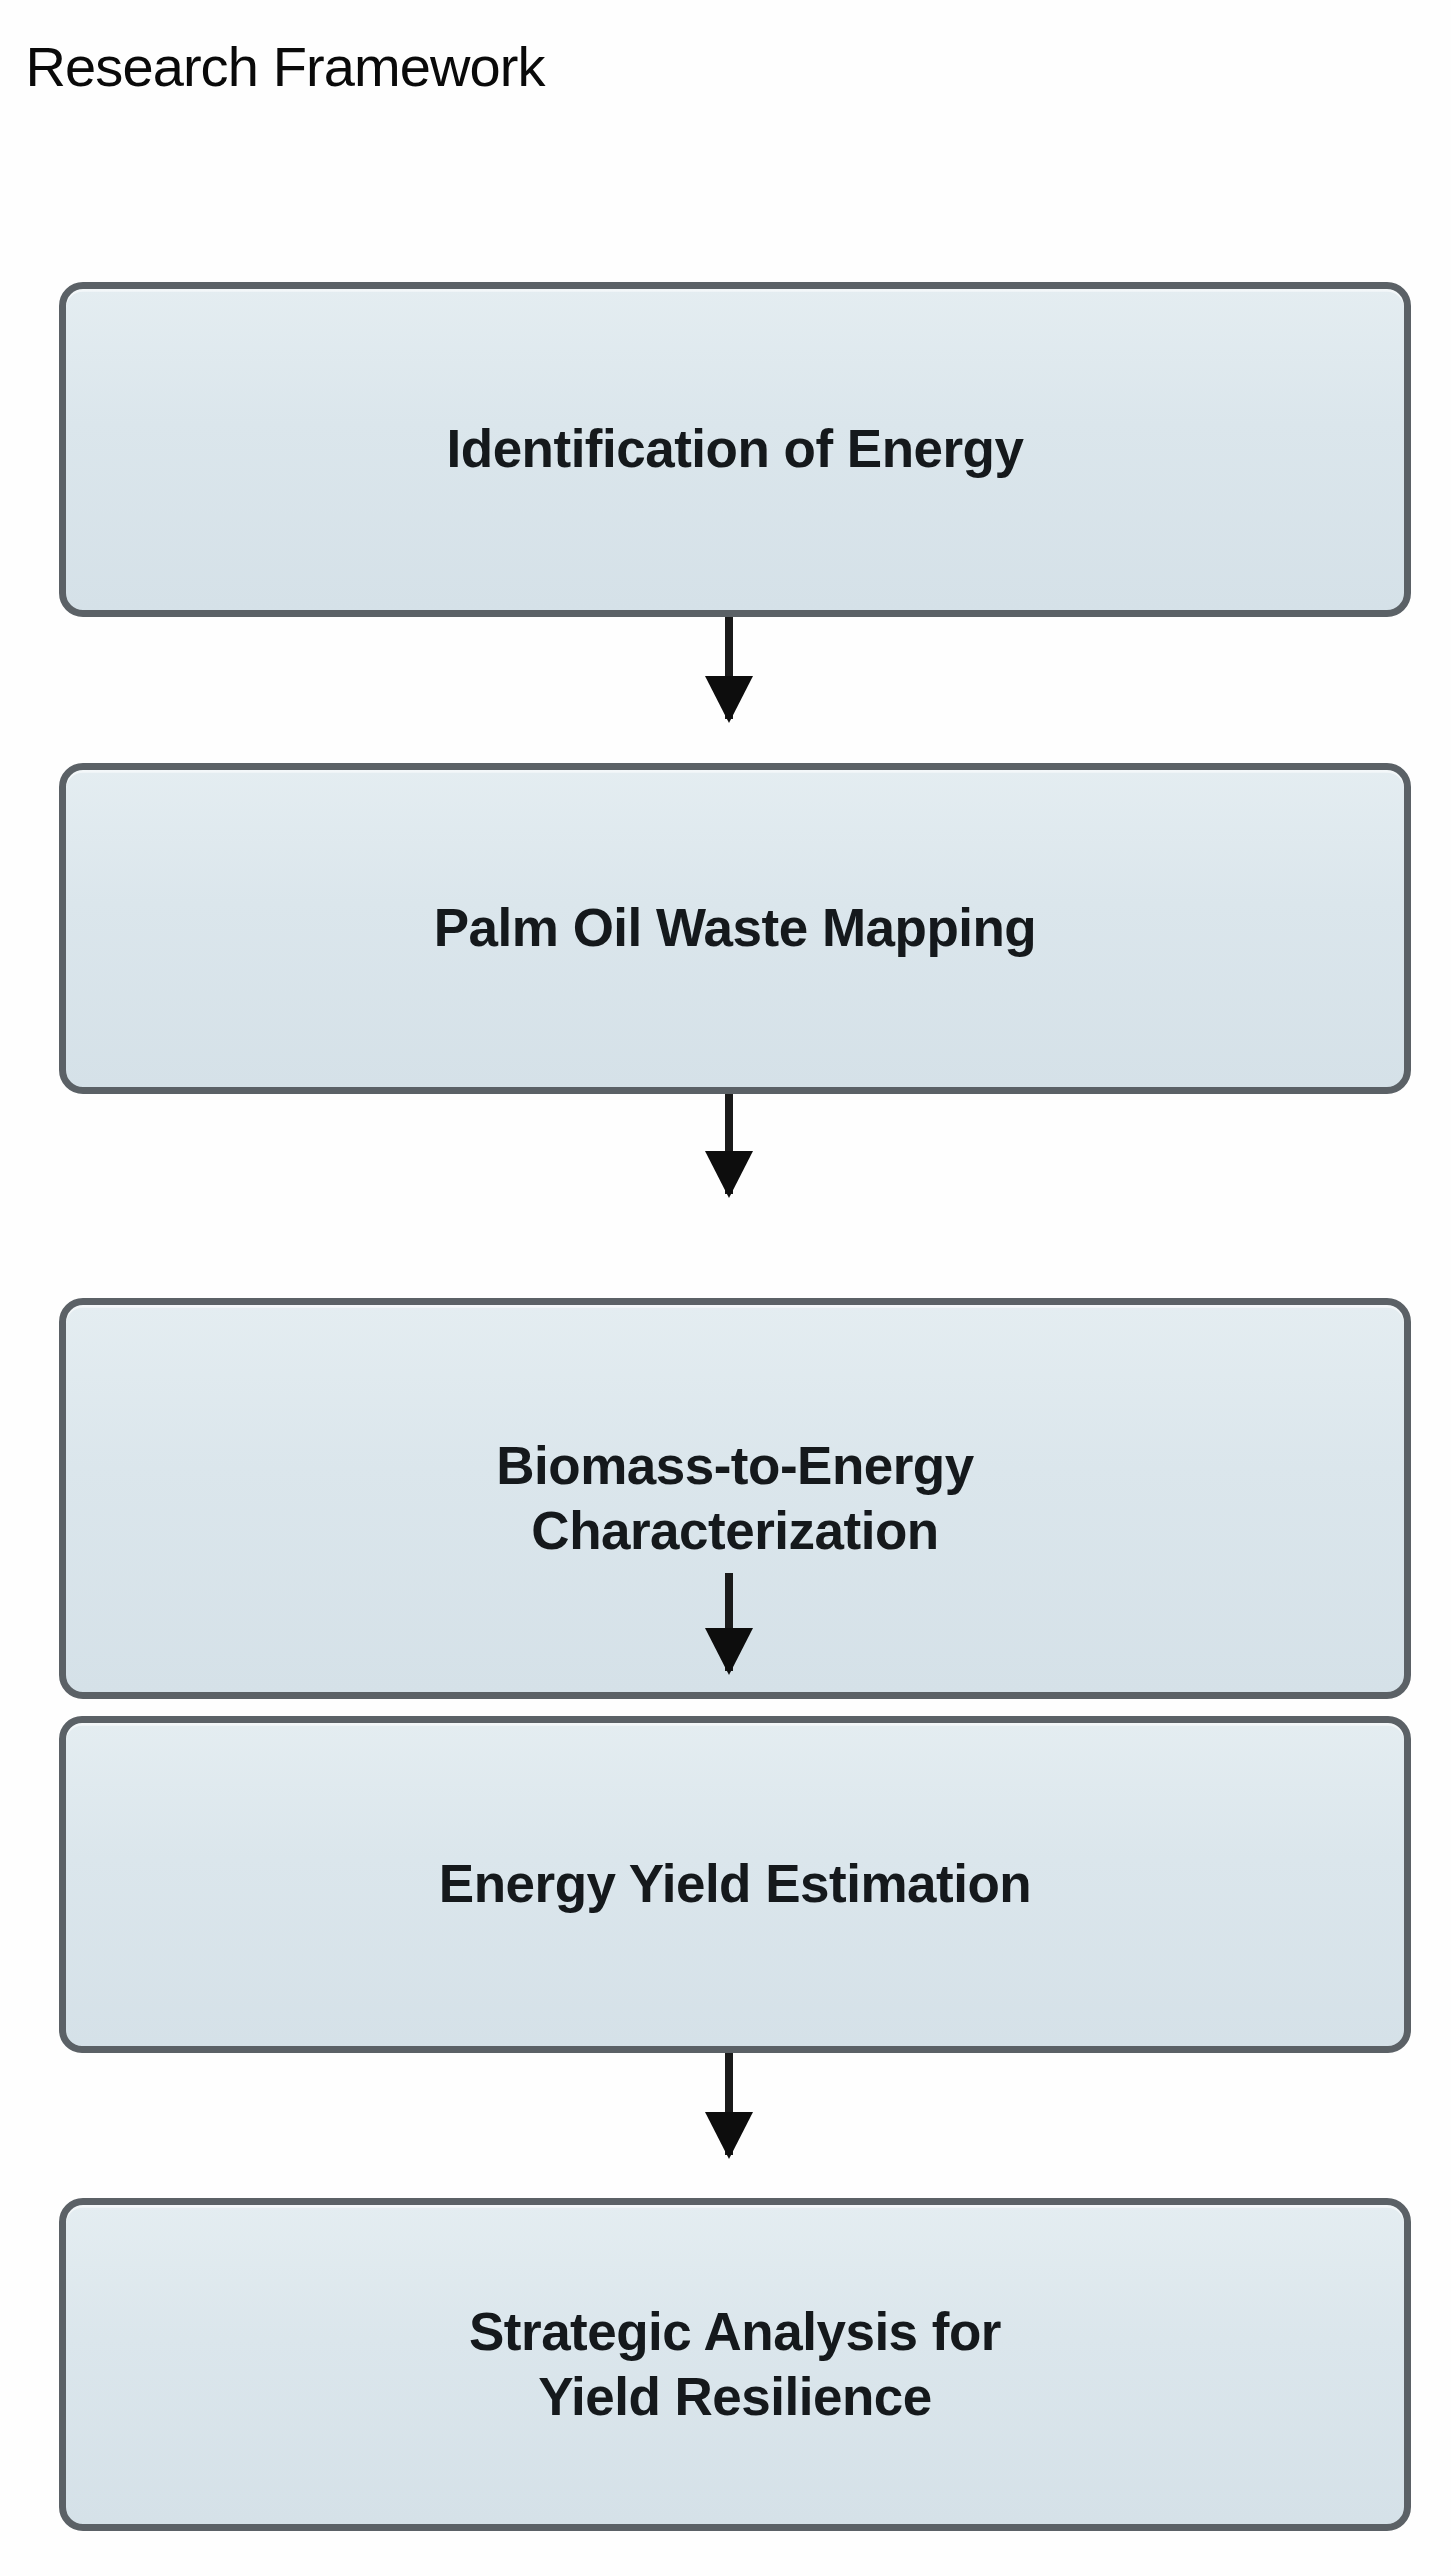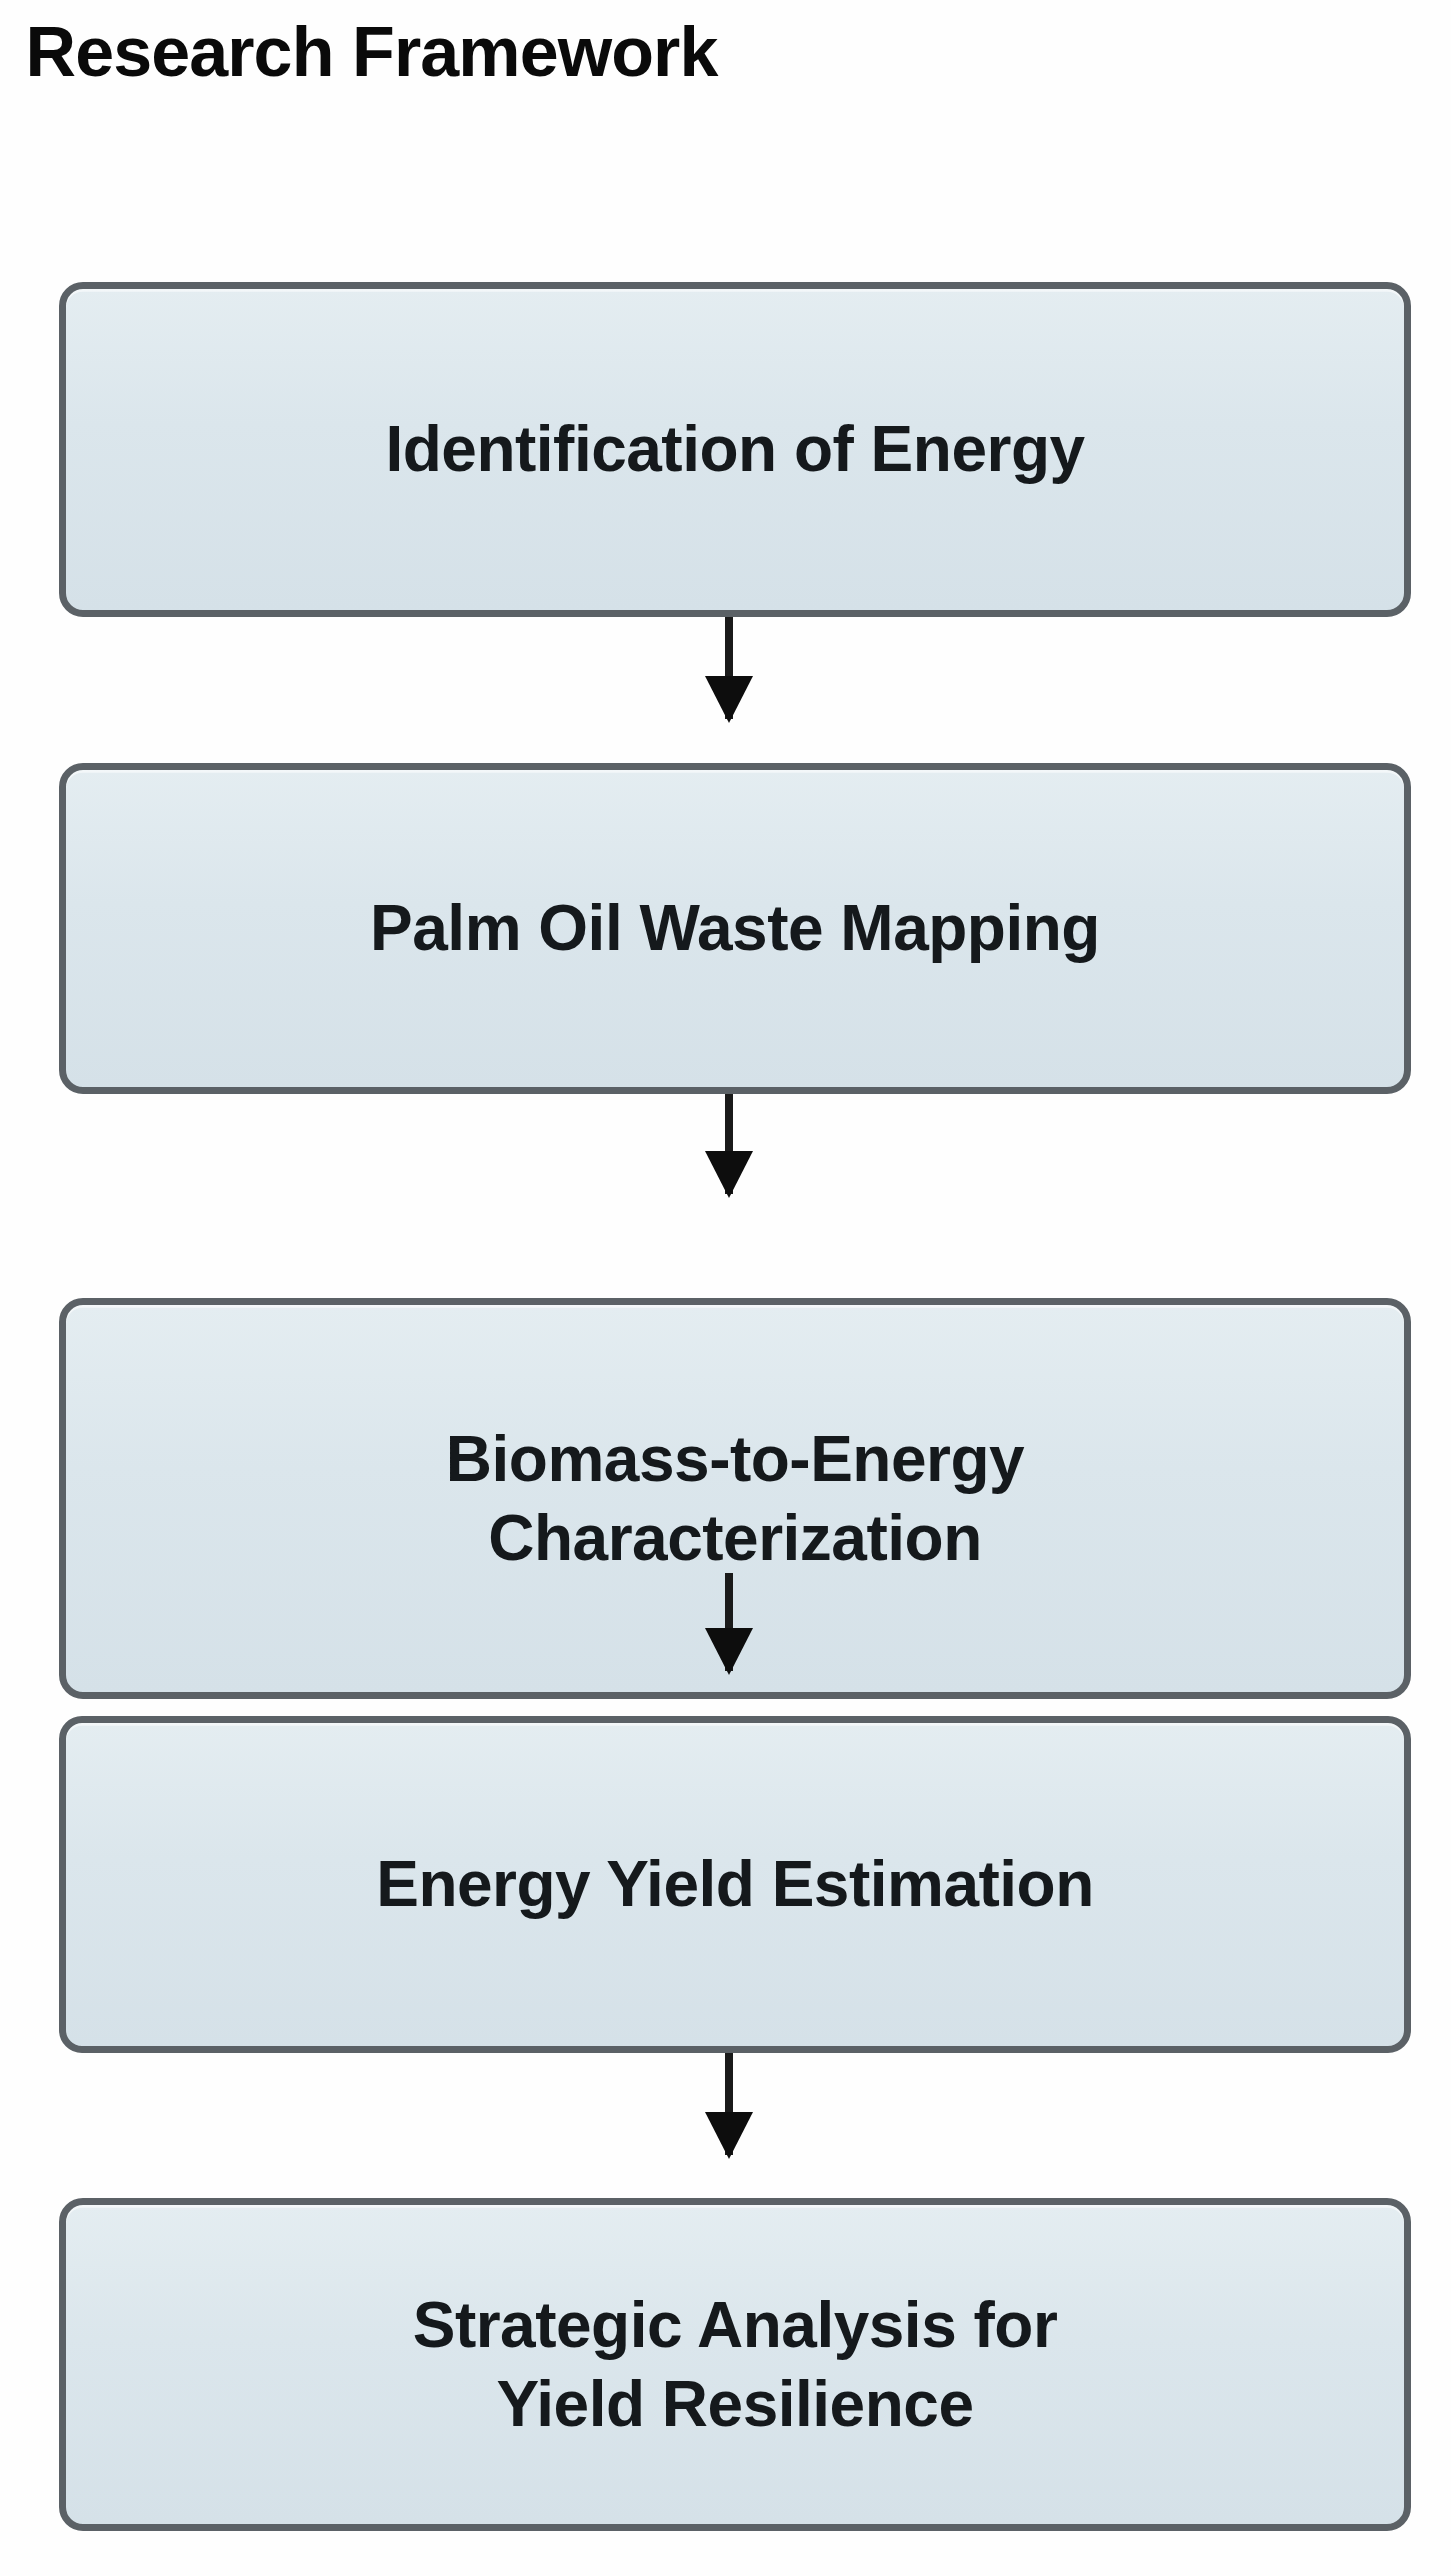--- a/index.html
+++ b/index.html
@@ -18,26 +18,26 @@
     position: relative;
     width: 1452px;
     height: 2576px;
     background: #fefefe;
   }
 
   
   .title {
     position: absolute;
     left: 25.5px;
-    top: 2px;
+    top: 17px;
     width: 1402px;
     height: 100px;
     line-height: 100px;
-    font-size: 70px;
-    font-weight: bold;
+    font-size: 56px;
+    font-weight: normal;
     color: #0a0a0a;
     letter-spacing: -0.9px;
     white-space: nowrap;
     text-align: left;
   }
 
   
   .flow {
     position: absolute;
     left: 0;
@@ -57,21 +57,21 @@
     background: linear-gradient(180deg, #e4edf1 0%, #dbe6ec 42%, #d5e1e8 100%);
     box-shadow: inset 0 2.7px 0 rgba(255,255,255,0.55);
     display: flex;
     flex-direction: column;
     align-items: center;
     justify-content: center;
     text-align: center;
   }
 
   .node-text {
-    font-size: 64px;
+    font-size: 53px;
     font-weight: bold;
     color: #15191c;
     line-height: 1.22;
     letter-spacing: -0.5px;
     padding: 0 24px;
     white-space: nowrap;
   }
 
   .node-line {
     display: block;

